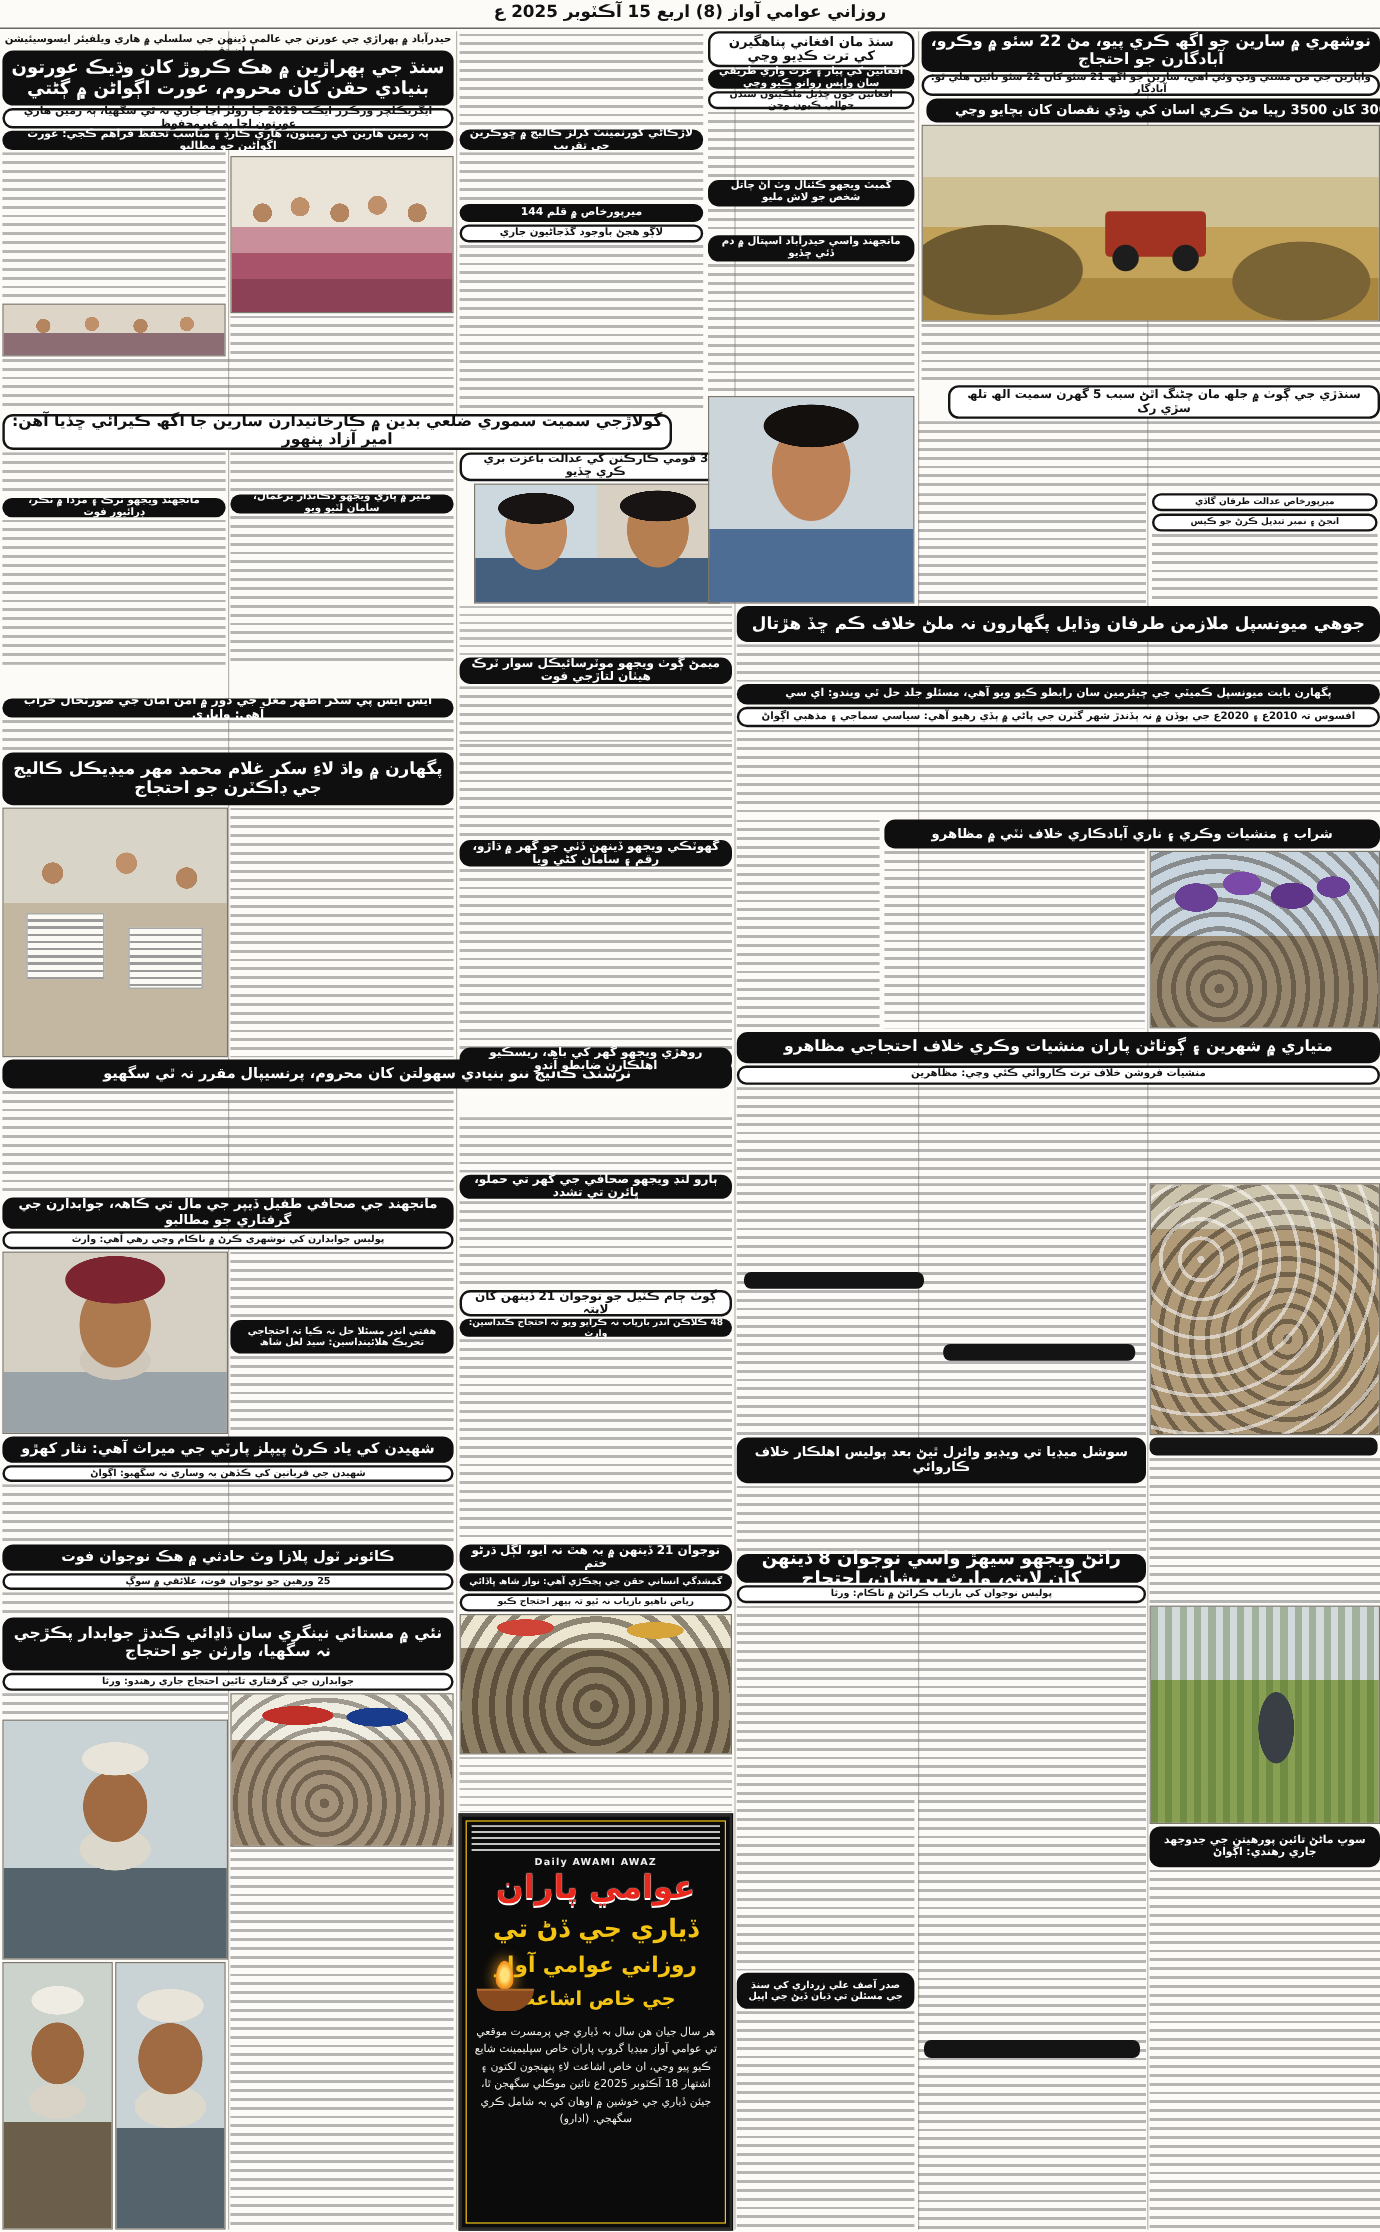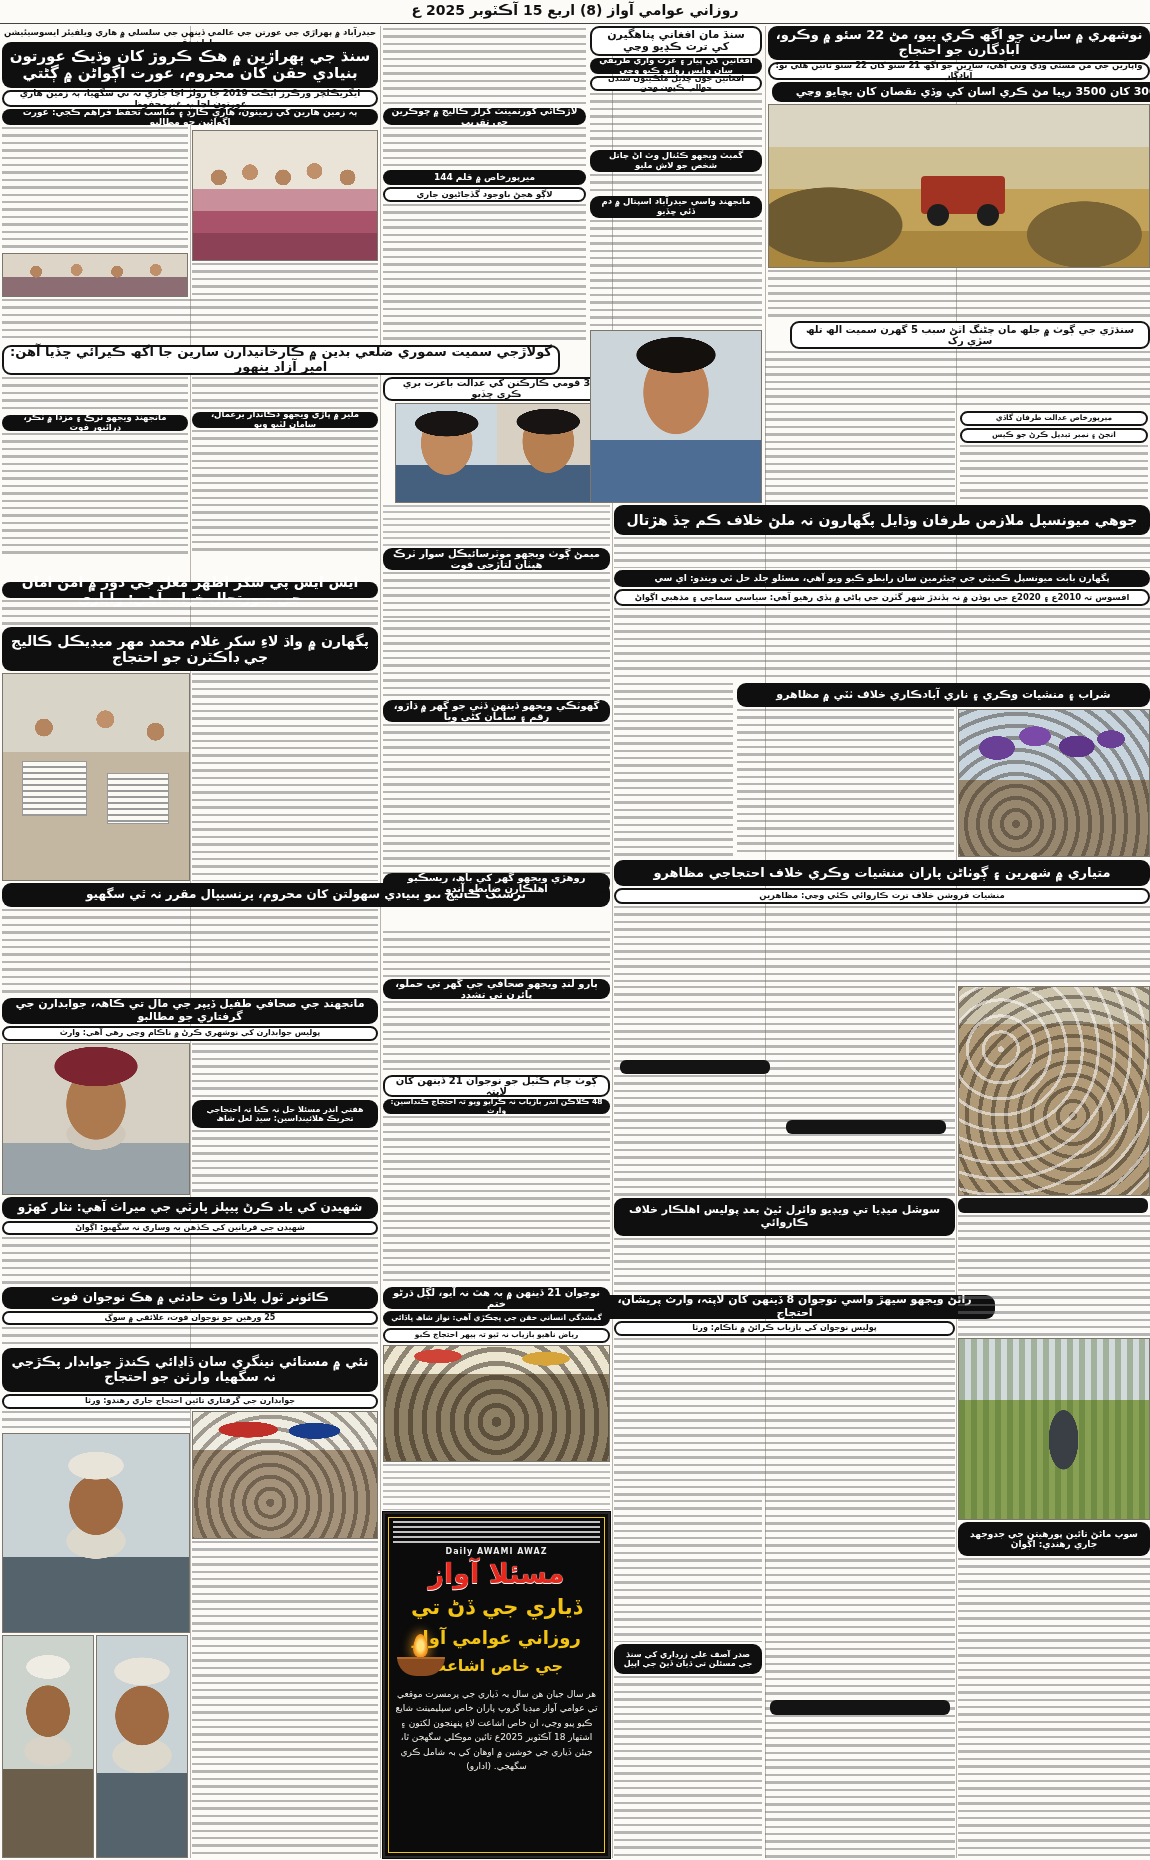--- a/index.html
+++ b/index.html
@@ -203,35 +203,35 @@
   <div class="abs b" style="left:614px;top:860px;width:536px;height:26px;font-size:13px">متياري ۾ شهرين ۽ ڳوٺاڻن پاران منشيات وڪري خلاف احتجاجي مظاهرو</div>
   <div class="abs o" style="left:614px;top:888px;width:536px;height:16px;font-size:8.5px">منشيات فروشن خلاف ترت ڪاروائي ڪئي وڃي: مظاهرين</div>
   <div class="abs tx" style="left:614px;top:906px;width:536px;height:78px"></div>
   <div class="abs ph ph-crowd" style="left:958px;top:986px;width:192px;height:210px"></div>
   <div class="abs tx" style="left:614px;top:986px;width:341px;height:210px"></div>
   <div class="abs mini" style="left:620px;top:1060px;width:150px;height:14px"></div>
   <div class="abs mini" style="left:786px;top:1120px;width:160px;height:14px"></div>
 
   <div class="abs b" style="left:614px;top:1198px;width:341px;height:38px;font-size:11px">سوشل ميڊيا تي ويڊيو وائرل ٿيڻ بعد پوليس اهلڪار خلاف ڪاروائي</div>
   <div class="abs tx" style="left:614px;top:1238px;width:341px;height:55px"></div>
-  <div class="abs b" style="left:594px;top:1295px;width:401px;height:24px;font-size:11px">رائڻ ويجھو سيهڙ واسي نوجوان 8 ڏينهن کان لاپتہ، وارث پريشان، احتجاج</div>
+  <div class="abs b" style="left:614px;top:1295px;width:341px;height:24px;font-size:15px">رائڻ ويجھو سيهڙ واسي نوجوان 8 ڏينهن کان لاپتہ، وارث پريشان، احتجاج</div>
   <div class="abs o" style="left:614px;top:1321px;width:341px;height:15px;font-size:8px">پوليس نوجوان کي بازياب ڪرائڻ ۾ ناڪام: ورثا</div>
   <div class="abs tx" style="left:614px;top:1338px;width:341px;height:160px"></div>
   <div class="abs mini" style="left:958px;top:1198px;width:190px;height:15px"></div>
   <div class="abs tx" style="left:958px;top:1215px;width:192px;height:121px"></div>
   <div class="abs ph ph-cropman" style="left:958px;top:1338px;width:192px;height:182px"></div>
   <div class="abs b" style="left:958px;top:1522px;width:192px;height:34px;font-size:9px">سوڀ ماڻڻ تائين پورهيتن جي جدوجهد جاري رهندي: اڳواڻ</div>
   <div class="abs tx" style="left:958px;top:1558px;width:192px;height:300px"></div>
   <div class="abs tx" style="left:765px;top:1500px;width:190px;height:358px"></div>
   <div class="abs mini" style="left:770px;top:1700px;width:180px;height:15px"></div>
   <div class="abs tx" style="left:614px;top:1500px;width:148px;height:142px"></div>
   <div class="abs b" style="left:614px;top:1644px;width:148px;height:30px;font-size:8px">صدر آصف علي زرداري کي سنڌ جي مسئلن تي ڌيان ڏيڻ جي اپيل</div>
   <div class="abs tx" style="left:614px;top:1676px;width:148px;height:182px"></div>
 
-  <div class="abs b" style="left:2px;top:582px;width:376px;height:16px;font-size:14px">ايس ايس پي سکر اظهر مغل جي دور ۾ امن امان جي صورتحال خراب آهي: واپاري</div>
+  <div class="abs b" style="left:2px;top:582px;width:376px;height:16px;font-size:10px">ايس ايس پي سکر اظهر مغل جي دور ۾ امن امان جي صورتحال خراب آهي: واپاري</div>
   <div class="abs tx" style="left:2px;top:600px;width:376px;height:25px"></div>
   <div class="abs b" style="left:2px;top:627px;width:376px;height:44px;font-size:14px">پگھارن ۾ واڌ لاءِ سکر غلام محمد مهر ميڊيڪل ڪاليج جي ڊاڪٽرن جو احتجاج</div>
   <div class="abs ph ph-placards" style="left:2px;top:673px;width:188px;height:208px">
     <div class="plc" style="left:10%;top:42%;width:34%;height:26%"></div>
     <div class="plc" style="left:56%;top:48%;width:32%;height:24%"></div>
   </div>
   <div class="abs tx" style="left:192px;top:673px;width:186px;height:208px"></div>
 
   <div class="abs b" style="left:2px;top:883px;width:608px;height:24px;font-size:12px">نرسنگ ڪاليج ٺٽو بنيادي سهولتن کان محروم، پرنسيپال مقرر نہ ٿي سگھيو</div>
   <div class="abs tx" style="left:2px;top:909px;width:376px;height:87px"></div>
@@ -272,21 +272,21 @@
   <div class="abs ph ph-banner" style="left:192px;top:1411px;width:186px;height:128px"></div>
   <div class="abs ph ph-oldman" style="left:2px;top:1433px;width:188px;height:200px"></div>
   <div class="abs tx" style="left:192px;top:1541px;width:186px;height:317px"></div>
   <div class="abs ph ph-oldman2" style="left:2px;top:1635px;width:92px;height:223px"></div>
   <div class="abs ph ph-oldman" style="left:96px;top:1635px;width:92px;height:223px"></div>
 
   <div class="abs ad" style="left:383px;top:1512px;width:227px;height:346px">
     <div class="ad-inner">
       <div class="ad-top"></div>
       <div class="ad-daily">Daily AWAMI AWAZ</div>
-      <div class="ad-mast">مسئلا آواز</div>
+      <div class="ad-mast">عوامي پاران</div>
       <div class="ad-y1">ڏياري جي ڏڻ تي</div>
       <div class="ad-y2">روزاني عوامي آواز</div>
       <div class="ad-y3">جي خاص اشاعت</div>
       <div class="ad-body">هر سال جيان هن سال بہ ڏياري جي پرمسرت موقعي تي عوامي آواز ميڊيا گروپ پاران خاص سپليمينٽ شايع ڪيو پيو وڃي، ان خاص اشاعت لاءِ پنهنجون لکتون ۽ اشتهار 18 آڪٽوبر 2025ع تائين موڪلي سگھجن ٿا، جيئن ڏياري جي خوشين ۾ اوهان کي بہ شامل ڪري سگھجي. (ادارو)</div>
     </div>
     <div class="diya">
       <div class="diya-flame"></div>
       <div class="diya-bowl"></div>
     </div>
   </div>

